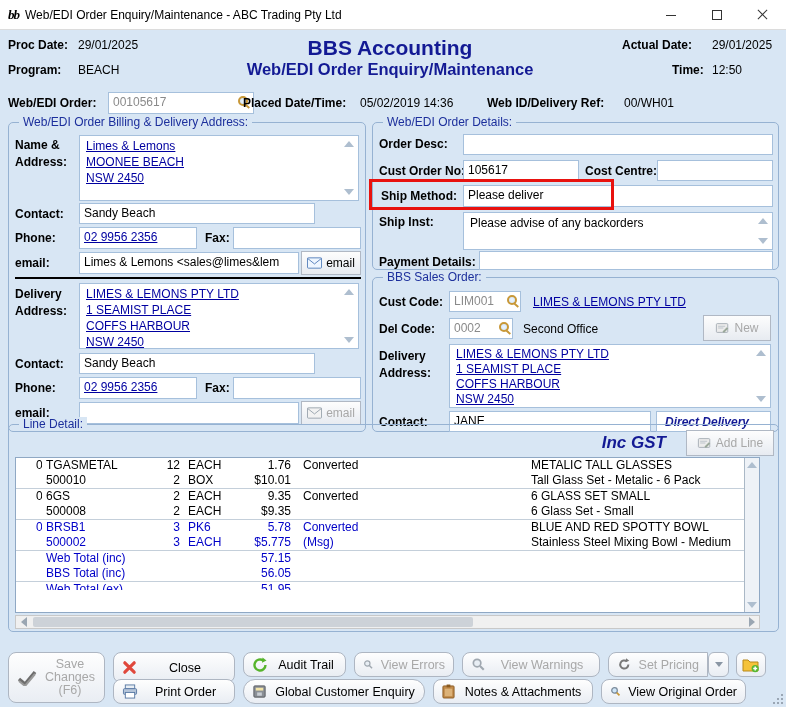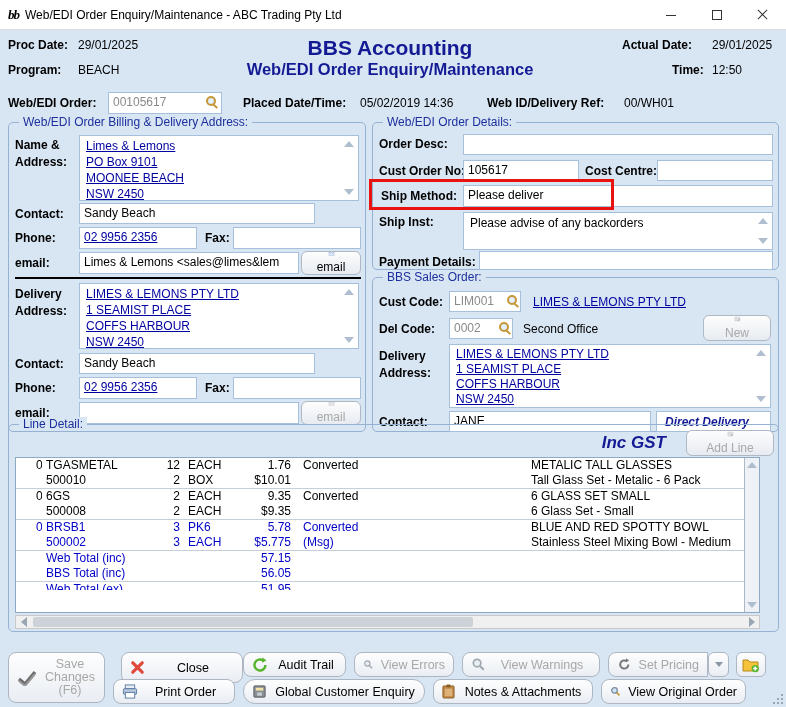--- a/index.html
+++ b/index.html
@@ -36,23 +36,23 @@
     overflow:hidden; }
   .listbox .ln-row { height:16px; line-height:16px; white-space:nowrap; }
   .tri-up { position:absolute; right:4px; top:5px; width:0; height:0;
     border-left:5px solid transparent; border-right:5px solid transparent; border-bottom:6px solid #aebecf; }
   .tri-down { position:absolute; right:4px; bottom:5px; width:0; height:0;
     border-left:5px solid transparent; border-right:5px solid transparent; border-top:6px solid #aebecf; }
   .mag { display:inline-block; width:10px; height:10px; border:2px solid #c89838; border-radius:50%;
     position:relative; background:radial-gradient(#eef6ff,#cfe4f8); vertical-align:middle; }
   .mag::after { content:""; position:absolute; right:-4px; bottom:-3px; width:6px; height:2px;
     background:#c89838; transform:rotate(40deg); }
-  .mini-btn { position:absolute; border:1px solid #b0b8c4; border-radius:6px;
+  .mini-btn { position:absolute; border:1px solid #b0b8c4; border-radius:0;
     background:linear-gradient(#fdfdfd,#e7ebf1); display:flex; align-items:center; justify-content:center;
-    gap:4px; font-size:12px; cursor:default;flex-direction:column; }
+    gap:4px; font-size:12px; cursor:default; }
   .disabled { color:#a8a8a8; }
   .redbox { position:absolute; border:3px solid #e8120f; background:transparent; z-index:5; }
   
   .tbl { position:absolute; background:#fff; border:1px solid #8fa8c4; }
   .thead { display:flex; height:23px; line-height:21px;
     background:linear-gradient(#f5f8fb,#d9e2ee); border-bottom:1px solid #9aa8b8; font-weight:normal; }
   .thead > div { border-right:1px solid #9aa8b8; padding-left:4px; white-space:nowrap; overflow:hidden; }
   .tbody { overflow:hidden; }
   .trow { display:flex; height:15px; line-height:15px; }
   .trow > div { white-space:nowrap; overflow:hidden; }
@@ -114,37 +114,36 @@
 <span class="lbl" style="left:8px;top:63px;">Program:</span>
 <span class="val" style="left:78px;top:63px;">BEACH</span>
 <div class="hdr-title" style="top:36px;font-size:21px;">BBS Accounting</div>
 <div class="hdr-title" style="top:60px;font-size:16.5px;">Web/EDI Order Enquiry/Maintenance</div>
 <span class="lbl" style="left:622px;top:38px;">Actual Date:</span>
 <span class="val" style="left:712px;top:38px;">29/01/2025</span>
 <span class="lbl" style="left:672px;top:63px;">Time:</span>
 <span class="val" style="left:712px;top:63px;">12:50</span>
 
 <span class="lbl" style="left:8px;top:96px;">Web/EDI Order:</span>
-<div class="fld" style="left:108px;top:92px;width:114px;height:22px;">
+<div class="fld" style="left:108px;top:92px;width:146px;height:22px;">
   <span class="grayt">00105617</span>
   <span class="mag" style="position:absolute;right:5px;top:3px;"></span>
 </div>
 <span class="lbl" style="left:243px;top:96px;">Placed Date/Time:</span>
 <span class="val" style="left:360px;top:96px;">05/02/2019 14:36</span>
 <span class="lbl" style="left:487px;top:96px;">Web ID/Delivery Ref:</span>
 <span class="val" style="left:624px;top:96px;">00/WH01</span>
 
 <div class="group" style="left:8px;top:122px;width:358px;height:310px;">
   <span class="legend">Web/EDI Order Billing &amp; Delivery Address:</span>
 
   <span class="lbl" style="left:6px;top:15px;">Name &amp;</span>
   <span class="lbl" style="left:6px;top:32px;">Address:</span>
   <div class="listbox" style="left:70px;top:12px;width:280px;height:66px;">
     <div class="ln-row"><span class="lnk">Limes &amp; Lemons</span></div>
-    <div class="ln-row"><span class="lnk">PO Box 9101</span></div>
     <div class="ln-row"><span class="lnk">MOONEE BEACH</span></div>
     <div class="ln-row"><span class="lnk">NSW 2450</span></div>
     <span class="tri-up"></span>
     <span class="tri-down"></span>
   </div>
 
   <span class="lbl" style="left:6px;top:84px;">Contact:</span>
   <div class="fld" style="left:70px;top:80px;width:236px;height:21px;"><span>Sandy Beach</span></div>
 
   <span class="lbl" style="left:6px;top:108px;">Phone:</span>
@@ -382,21 +381,21 @@
       <path d="M2 9 L8 14 L18 2" stroke="#6e6e6e" stroke-width="3.4" fill="none"></path>
       <path d="M2 11 L8 16 L18 4" stroke="#9a9a9a" stroke-width="2" fill="none"></path>
     </svg>
   <span class="cap" style="line-height:13px;">
     <span>Save</span><br>
     <span>Changes</span><br>
     <span>(F6)</span>
   </span>
 </div>
 
-<div class="btn" style="left:121px;top:652px;width:122px;height:31px;">
+<div class="btn" style="left:113px;top:652px;width:122px;height:31px;">
   <svg width="15" height="15" viewBox="0 0 16 16">
       <path d="M3 3 L13 13 M13 3 L3 13" stroke="#e0483c" stroke-width="3.4" stroke-linecap="round"></path>
     </svg>
   <span class="cap">Close</span>
 </div>
 <div class="btn" style="left:113px;top:679px;width:122px;height:25px;">
   <svg width="16" height="15" viewBox="0 0 16 16">
       <rect x="3" y="1" width="10" height="4" fill="#e8eef4" stroke="#5a7aa4"></rect>
       <rect x="1" y="5" width="14" height="6" rx="1" fill="#b6c6da" stroke="#5a7aa4"></rect>
       <rect x="3" y="9" width="10" height="6" fill="#fff" stroke="#5a7aa4"></rect>

